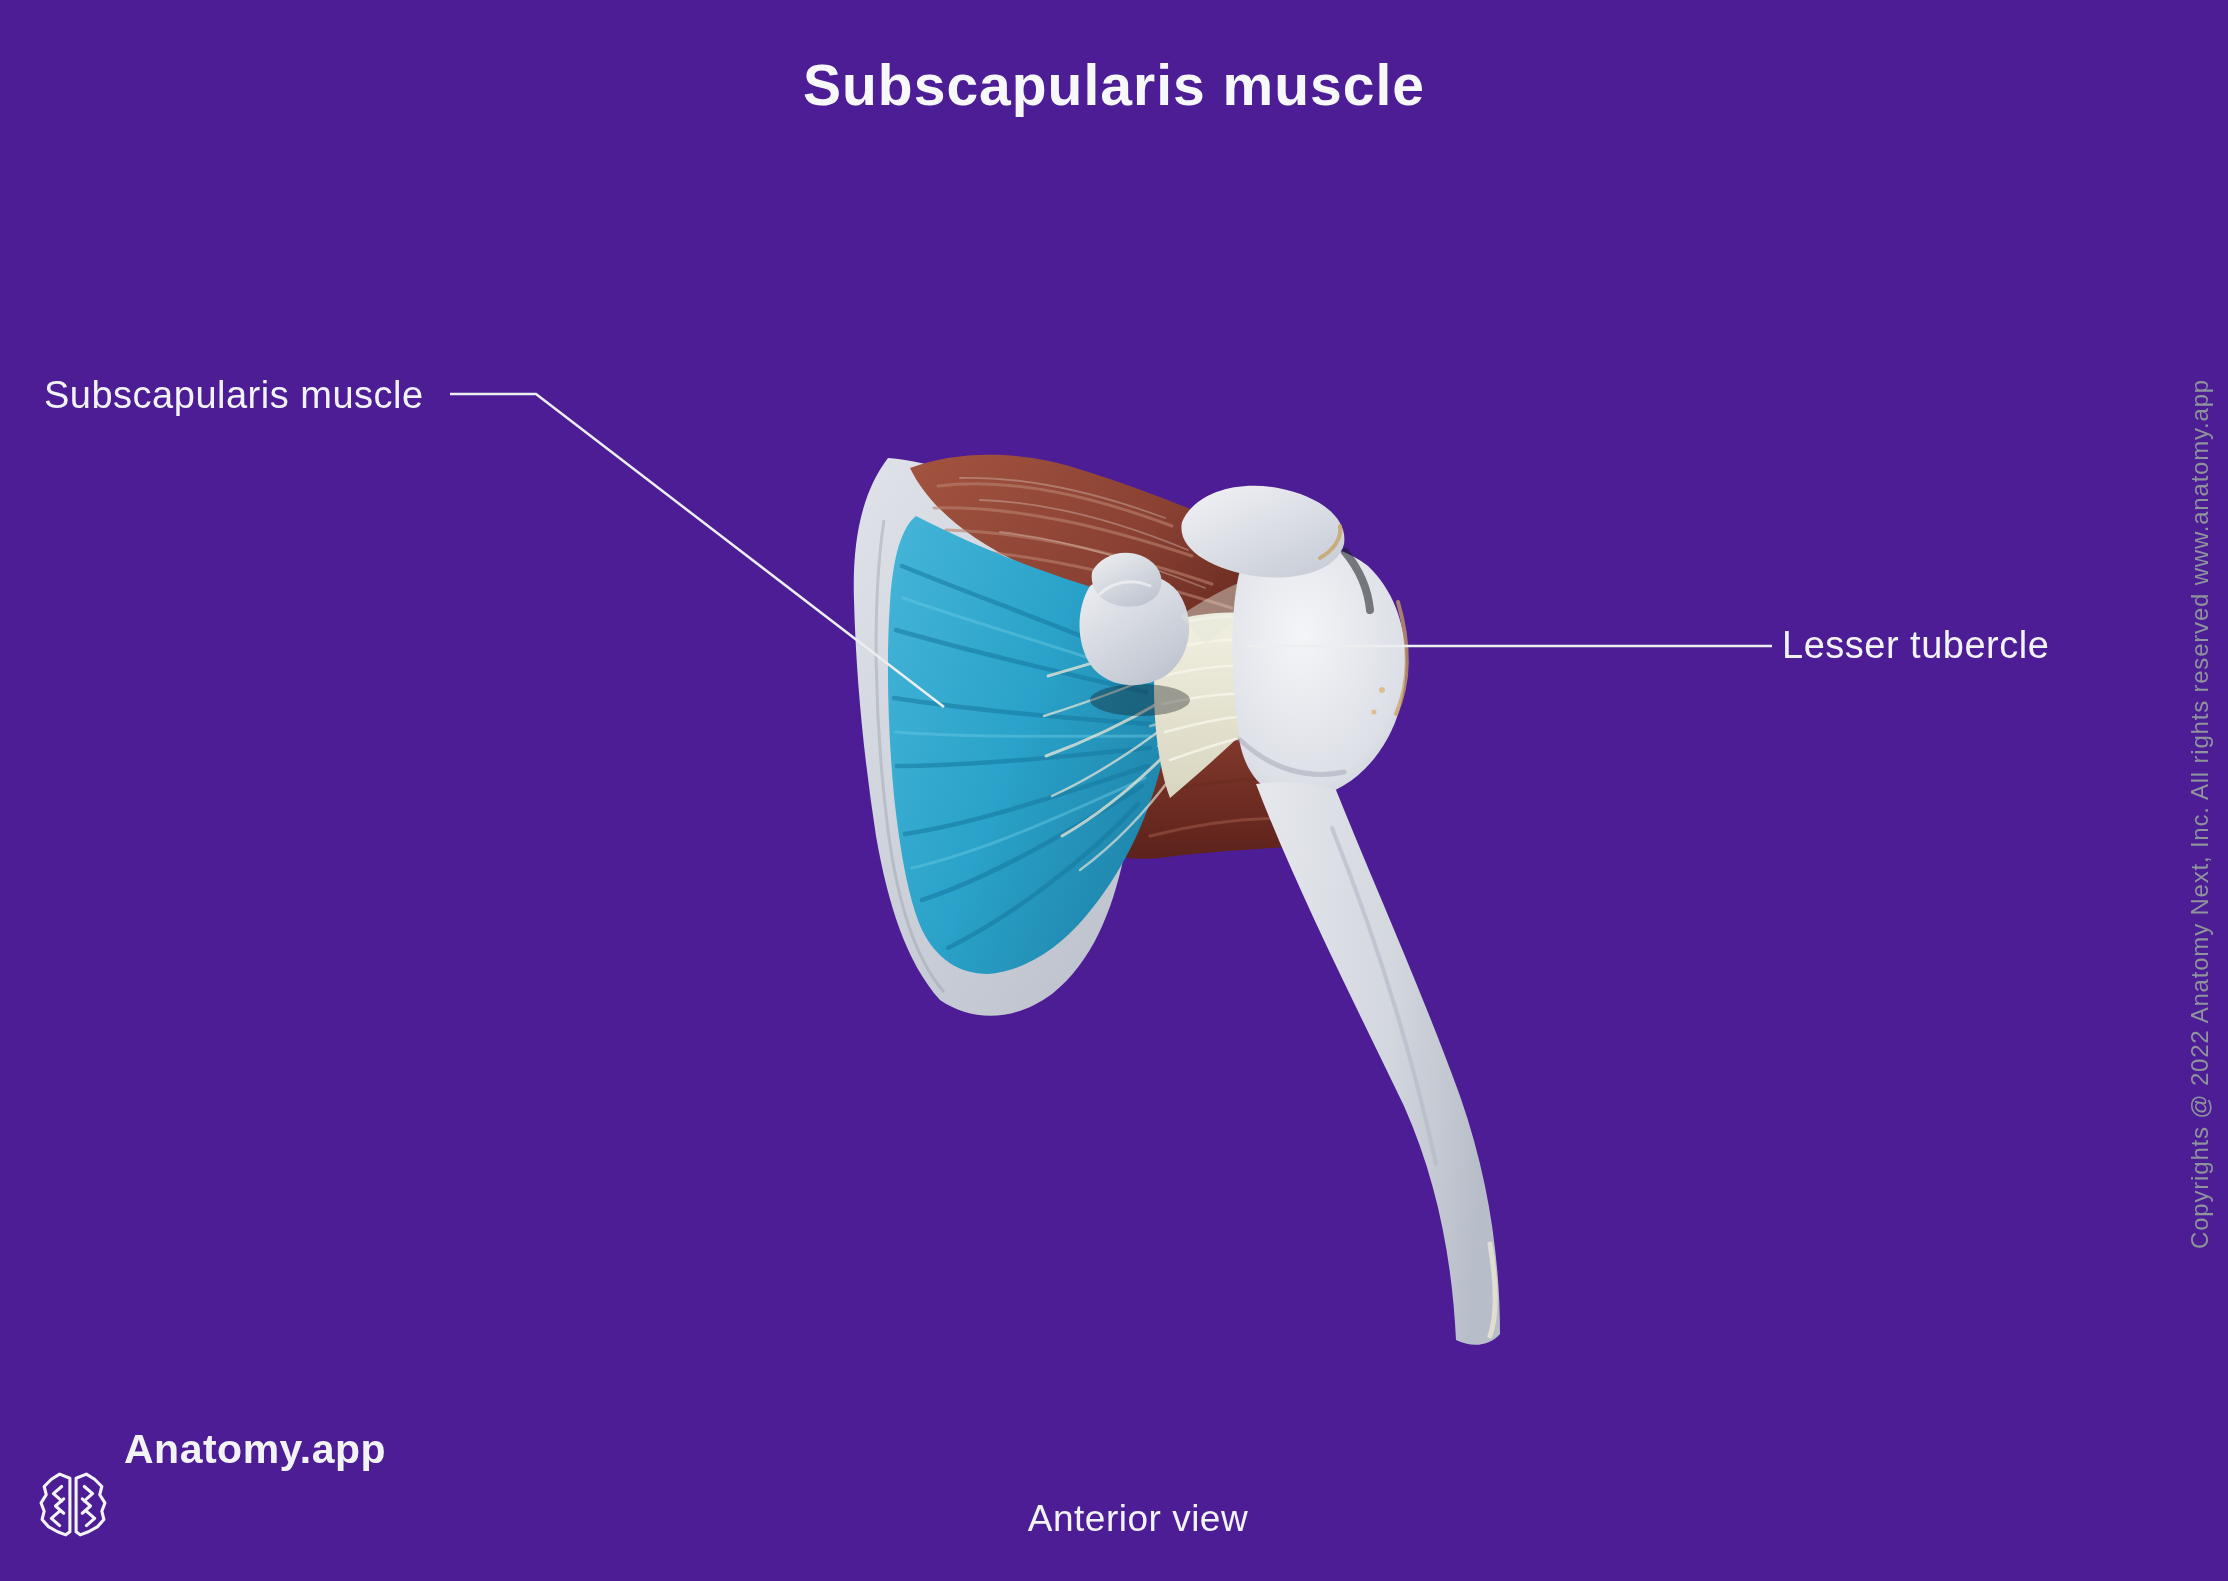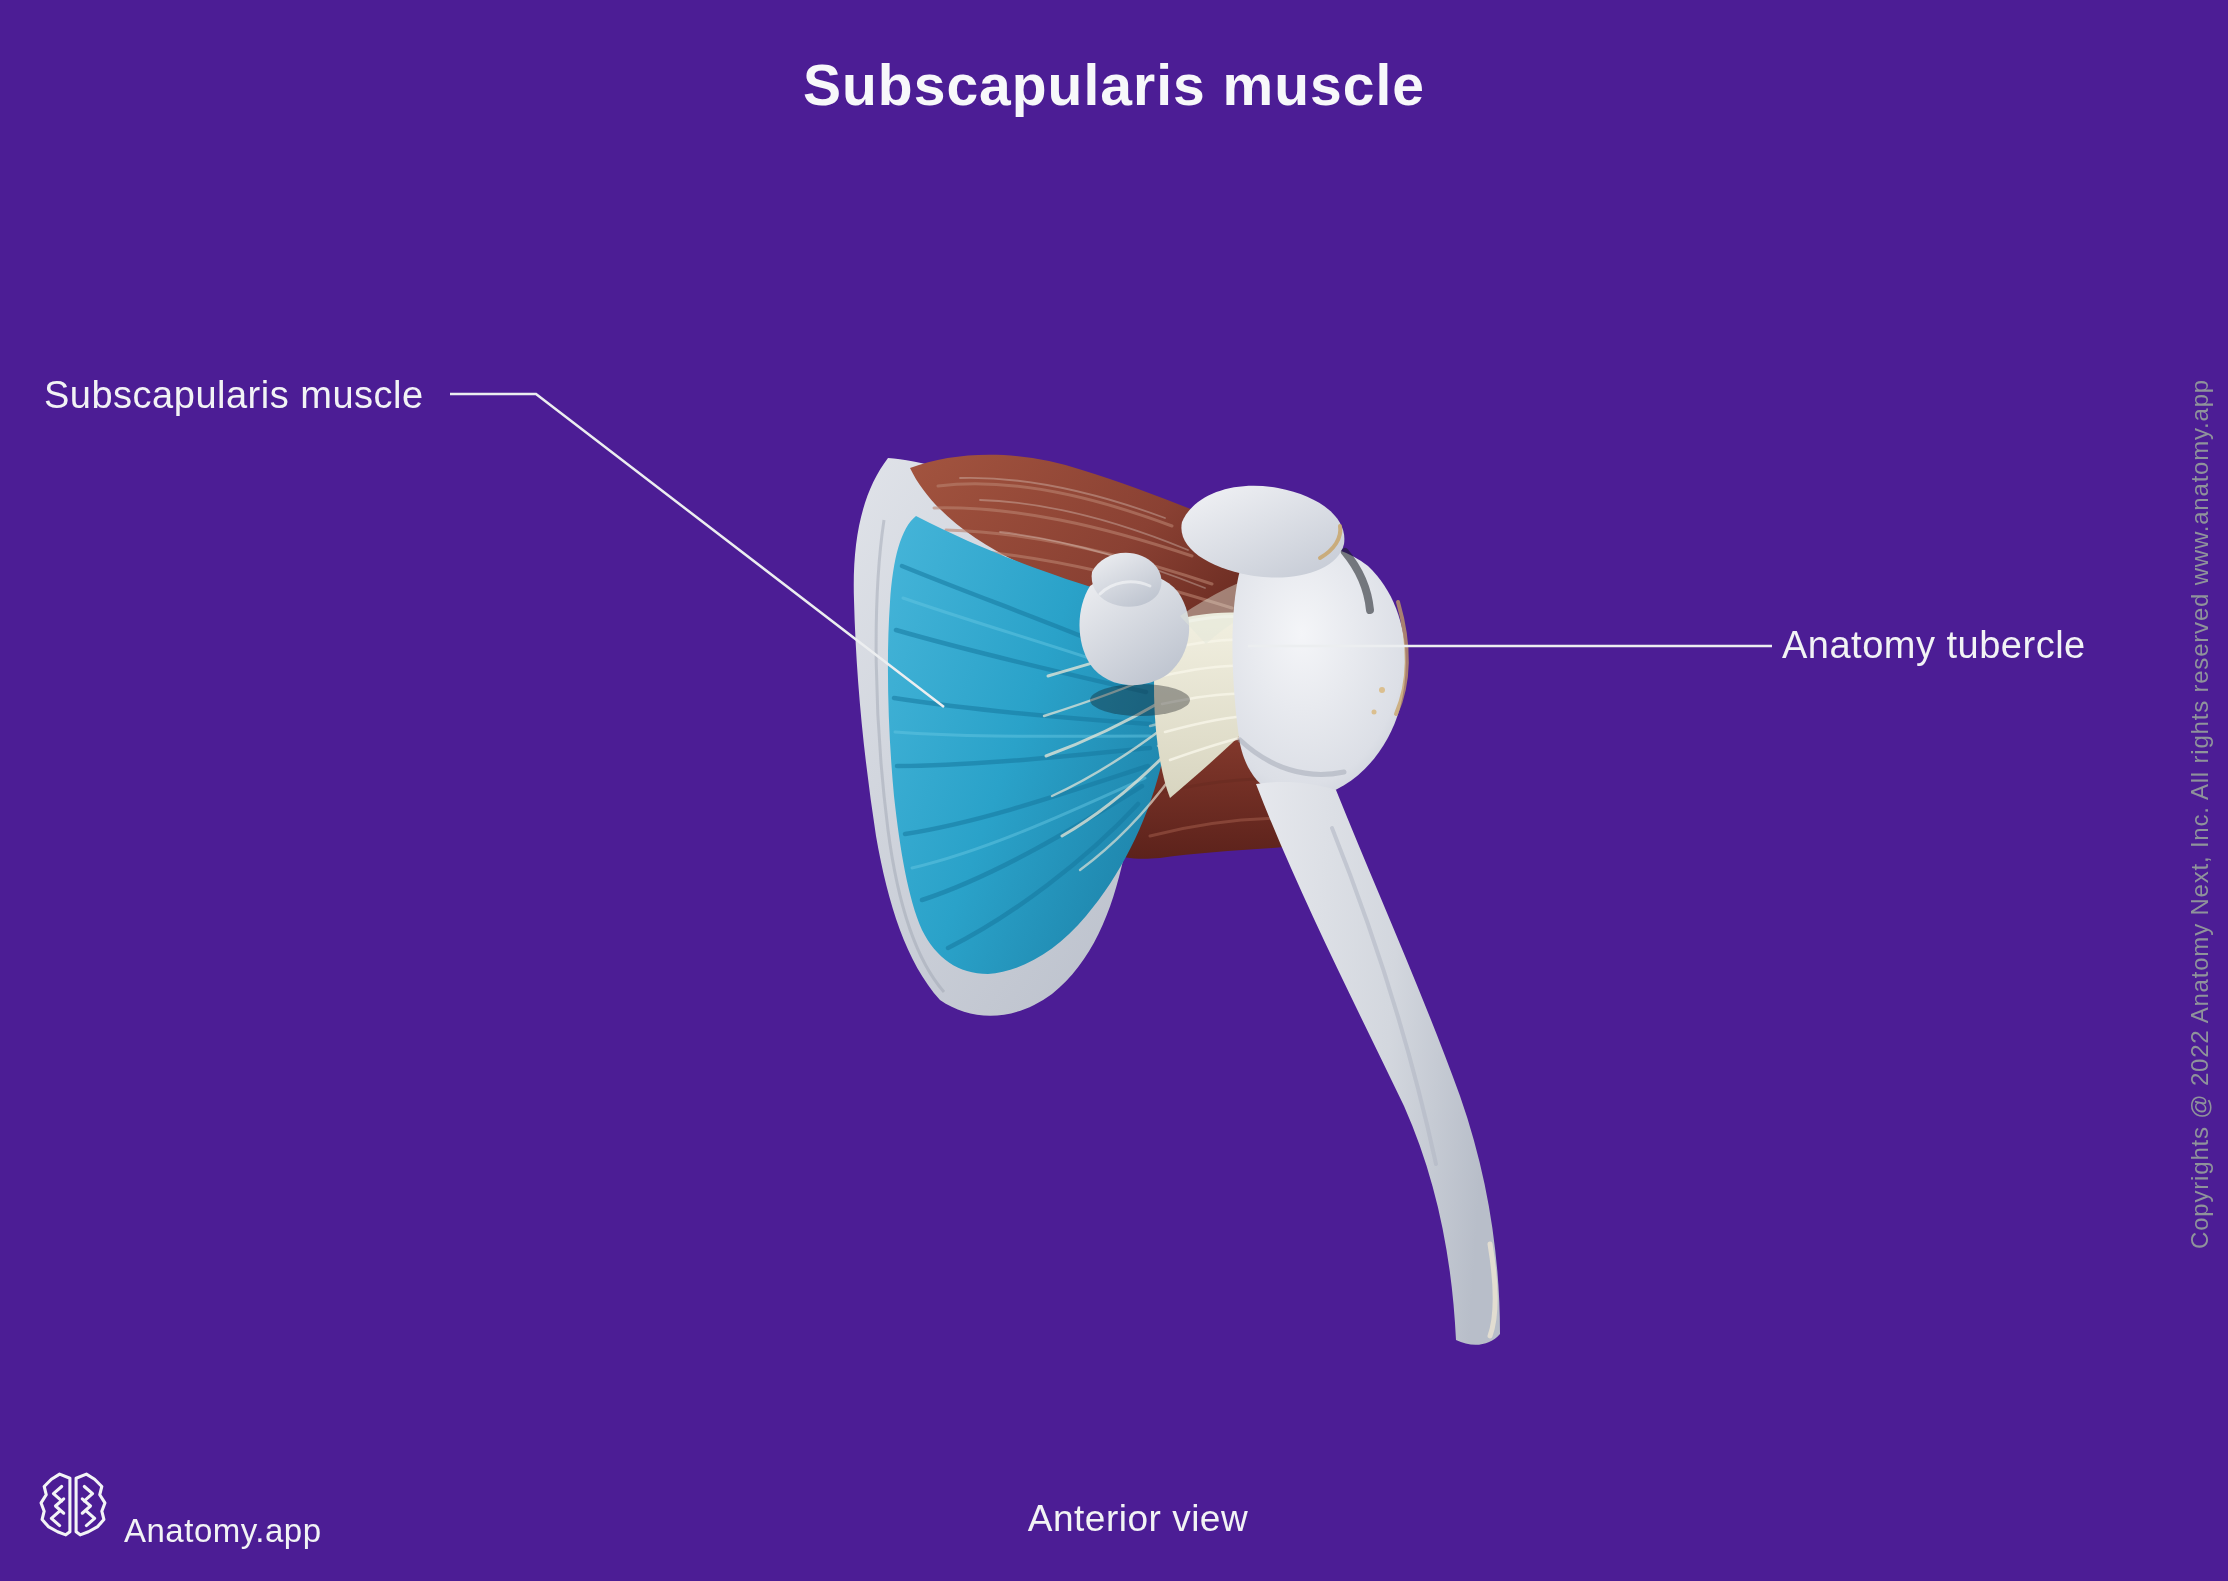--- a/index.html
+++ b/index.html
@@ -7,38 +7,38 @@
        font-family:"Liberation Sans","DejaVu Sans",sans-serif;}
   .canvas{position:absolute;inset:0;background:#4c1d95;}
   .page-title{position:absolute;top:52px;left:0;width:100%;text-align:center;
        color:#f7f8fa;font-size:57px;font-weight:700;letter-spacing:1px;}
   .anno{position:absolute;color:#f2f3f5;font-size:38px;font-weight:400;
        white-space:nowrap;letter-spacing:0.5px;}
   .anno-left{left:44px;top:374px;}
   .anno-right{left:1782px;top:624px;}
   .figure-svg{position:absolute;left:0;top:0;width:2228px;height:1581px;}
   .footer-logo{position:absolute;left:38px;top:1472px;width:70px;height:66px;}
-  .brand-text{position:absolute;left:124px;top:1512px;color:#f2f3f5;
-       font-size:33px;font-weight:400;letter-spacing:0.5px;}
+  .brand-text{position:absolute;left:124px;top:1426px;color:#f2f3f5;
+       font-size:41px;font-weight:700;letter-spacing:0.5px;}
   .view-caption{position:absolute;left:50%;transform:translateX(-50%);top:1498px;
        color:#f2f3f5;font-size:37px;font-weight:500;letter-spacing:0.5px;margin-left:24px;}
   .copyright-rail{position:absolute;right:8px;top:368px;height:892px;width:40px;
        display:flex;align-items:center;justify-content:center;}
   .copyright-rail span{writing-mode:vertical-rl;transform:rotate(180deg);
        white-space:nowrap;color:#8f939b;font-size:24px;letter-spacing:0.8px;}
 </style>
 </head>
 <body>
 
 <div class="canvas">
 
   <div class="page-title">Subscapularis muscle</div>
 
   <div class="anno anno-left">Subscapularis muscle</div>
-  <div class="anno anno-right">Anatomy tubercle</div>
+  <div class="anno anno-right">Lesser tubercle</div>
 
   <svg class="figure-svg" viewBox="0 0 2228 1581">
     <defs>
       <linearGradient id="gPlate" x1="0" y1="0" x2="1" y2="1">
         <stop offset="0" stop-color="#e0e3e9"></stop>
           <stop offset="1" stop-color="#b4bac6"></stop>
       </linearGradient>
       <linearGradient id="gBlue" x1="0" y1="0" x2="1" y2="0.6">
         <stop offset="0" stop-color="#46b5d9"></stop>
           <stop offset="0.55" stop-color="#2aa2c9"></stop>

